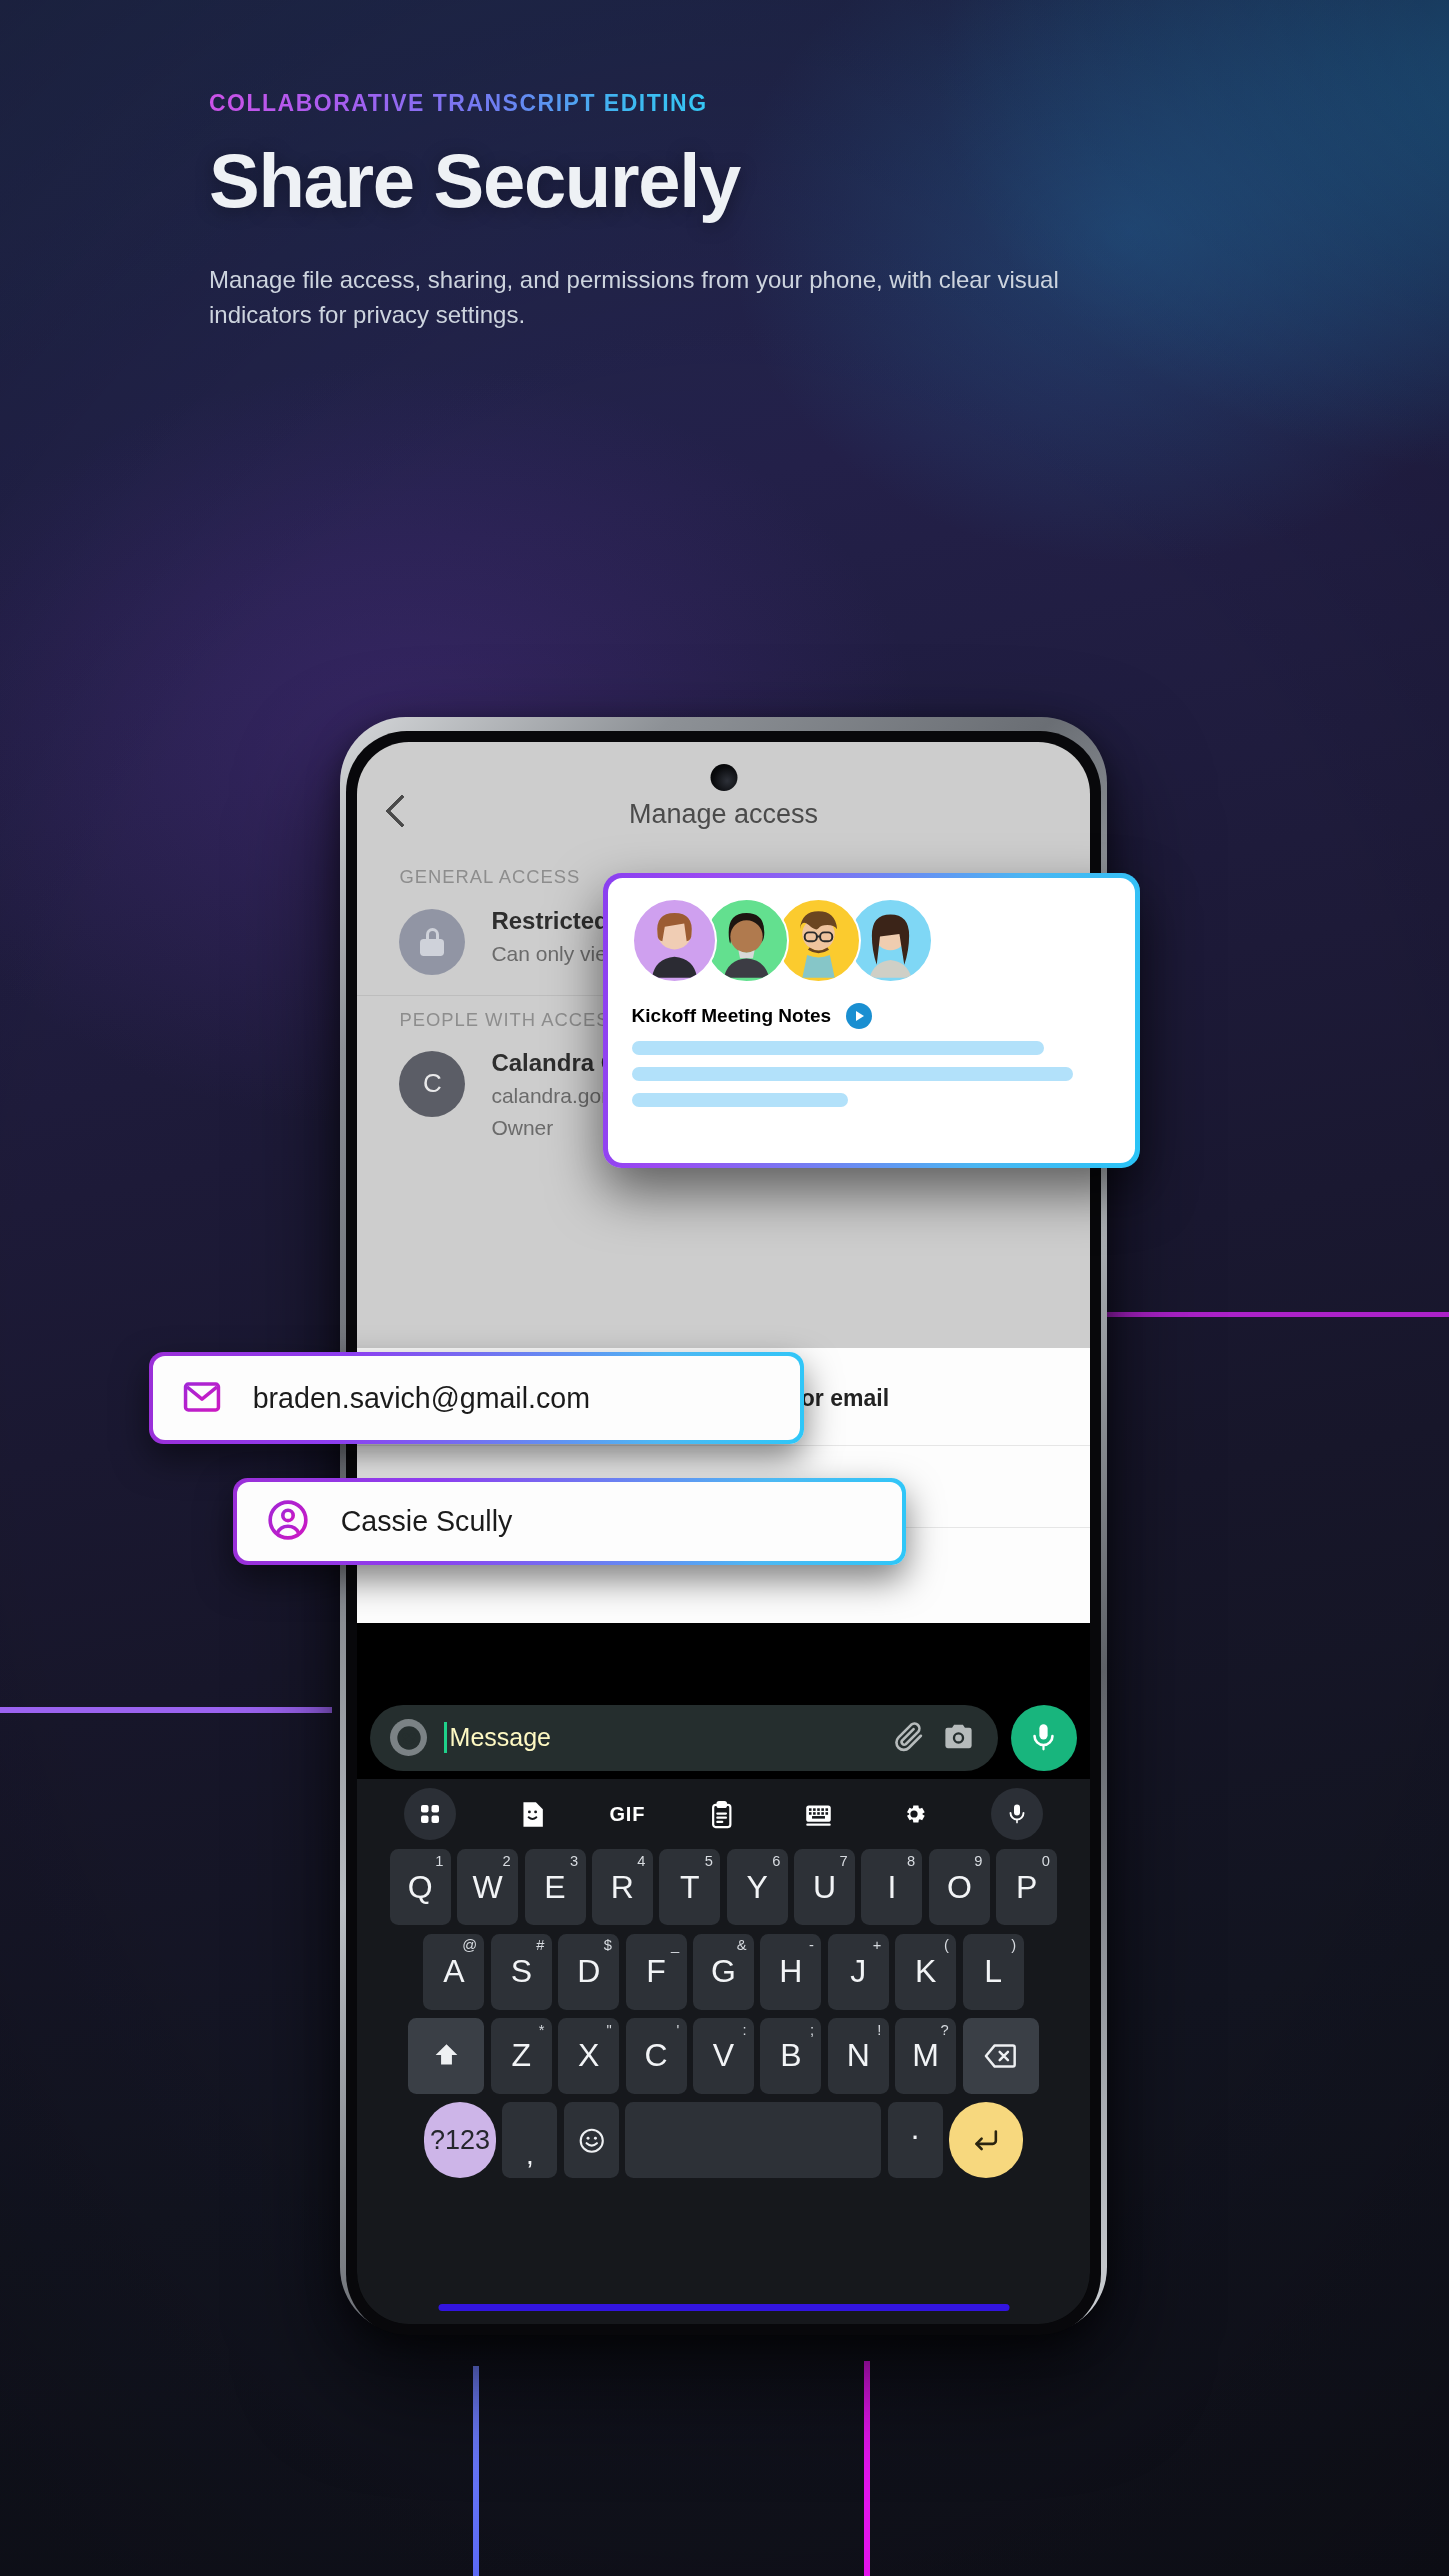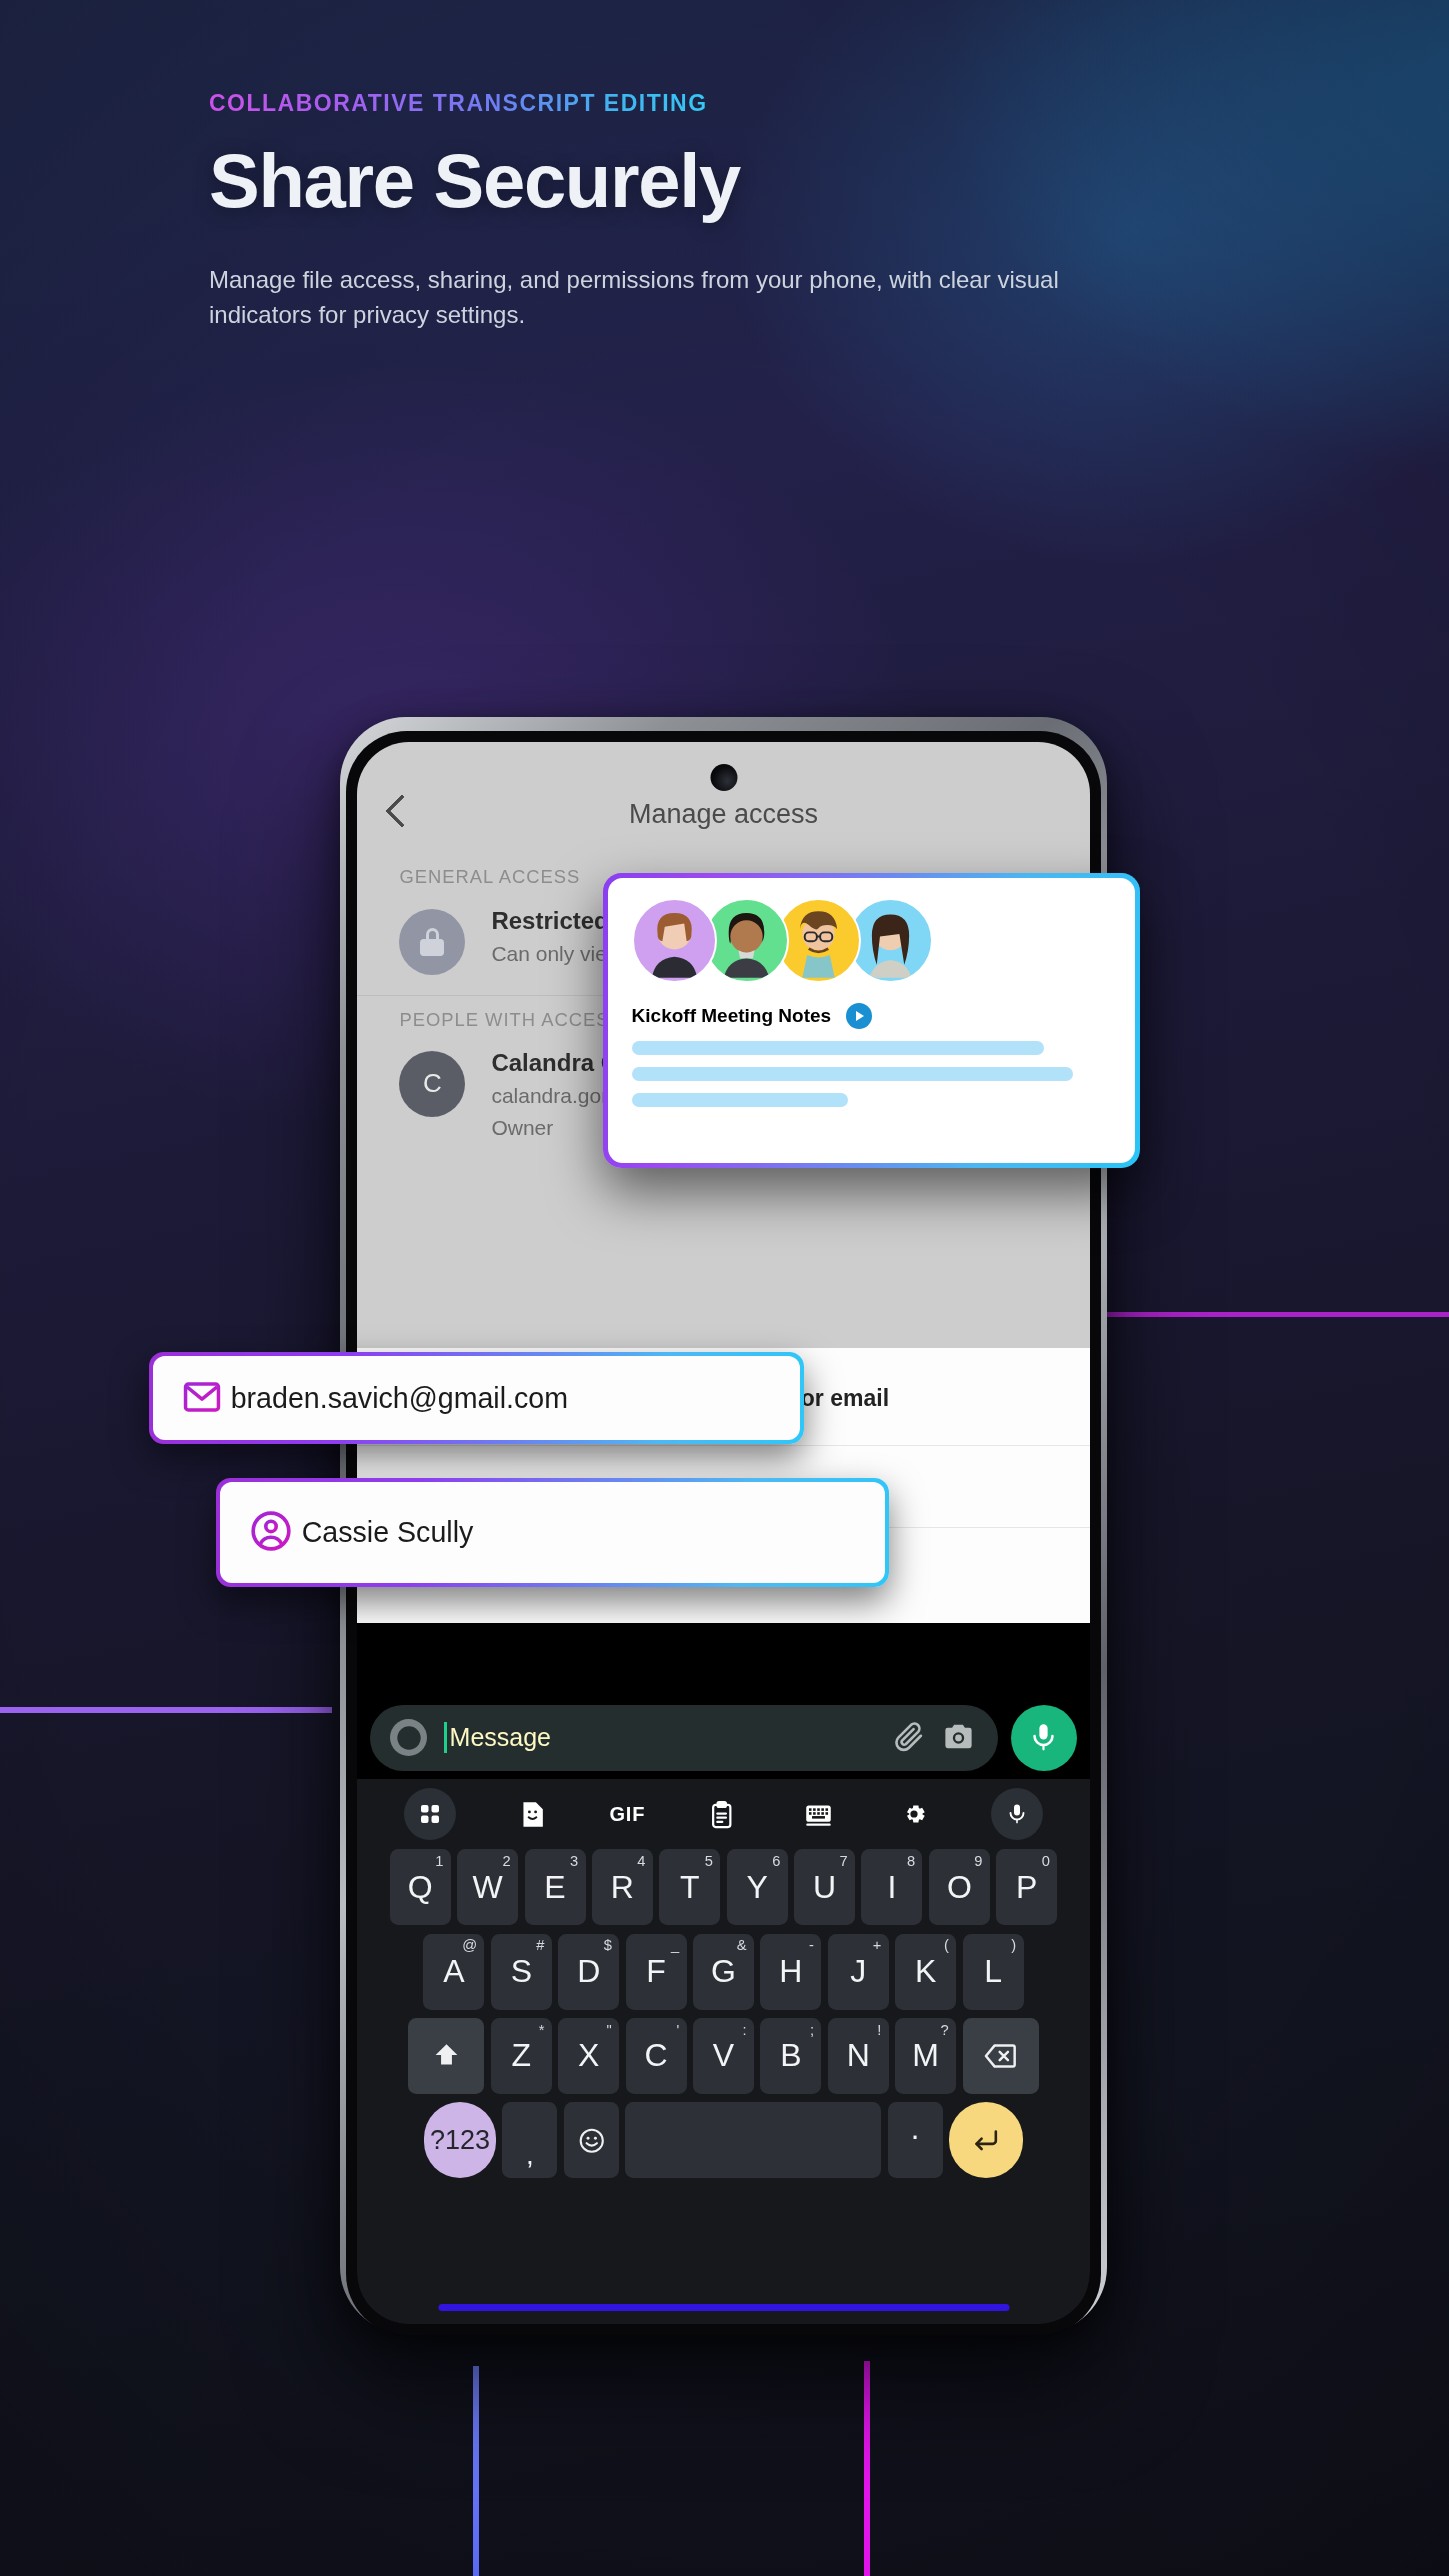--- a/index.html
+++ b/index.html
@@ -233,23 +233,23 @@
 
   .chip {
     border-radius:14.7px; padding:3.7px;
     background:linear-gradient(98deg,#9b2fd8 0%,#8d3ef0 30%,#4eb8f3 78%,#2ec7f8 100%);
     box-shadow:0 14.7px 35px rgba(0,0,0,.5);
   }
   .chip-inner {
     background:#fdfdfd; border-radius:12px; height:100%;
     display:flex; align-items:center; padding:0 28px;
   }
-  .chip-text { font-size:28.6px; color:#1b1b1b; margin-left:8px; }
+  .chip-text { font-size:28.6px; color:#1b1b1b; margin-left:30px; }
   #chip-email { left:149px; top:1352px; width:655px; height:92px; }
-  #chip-contact { left:216px; top:1478px; width:673px; height:109px; }
+  #chip-contact { left:233px; top:1478px; width:673px; height:87px; }
 </style>
 </head>
 <body>
 
 <div id="bg-root">
   <div id="bg-base"></div>
   <div id="bg-glow-purple"></div>
   <div id="bg-glow-blue"></div>
   <div id="bg-vignette"></div>
   <div class="deco-line" id="deco-h-left"></div>

